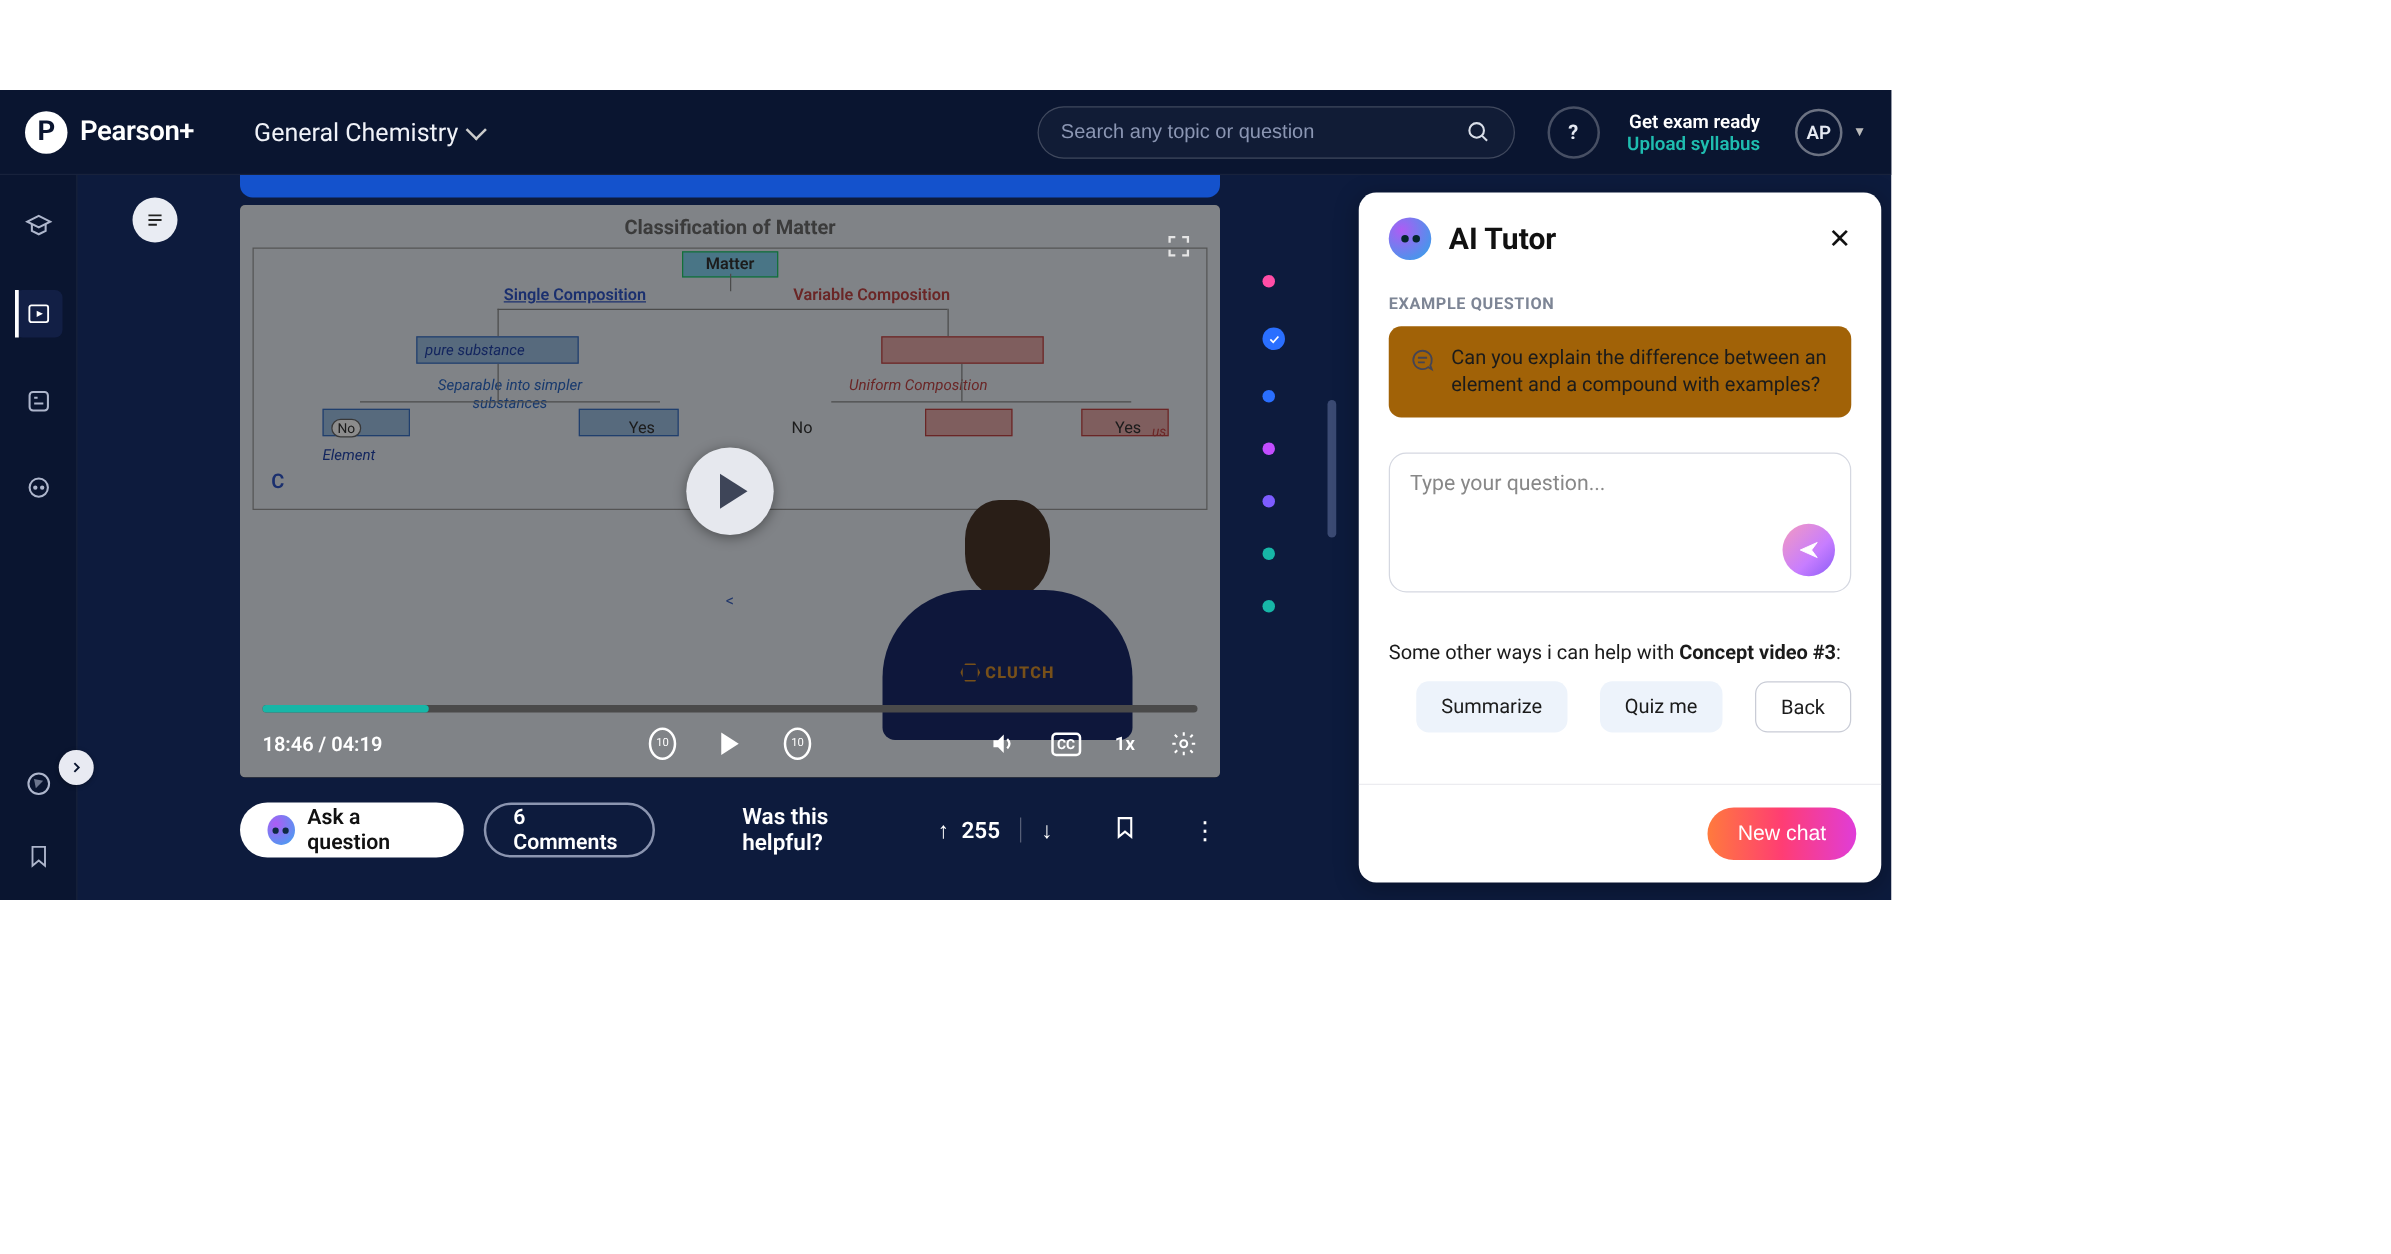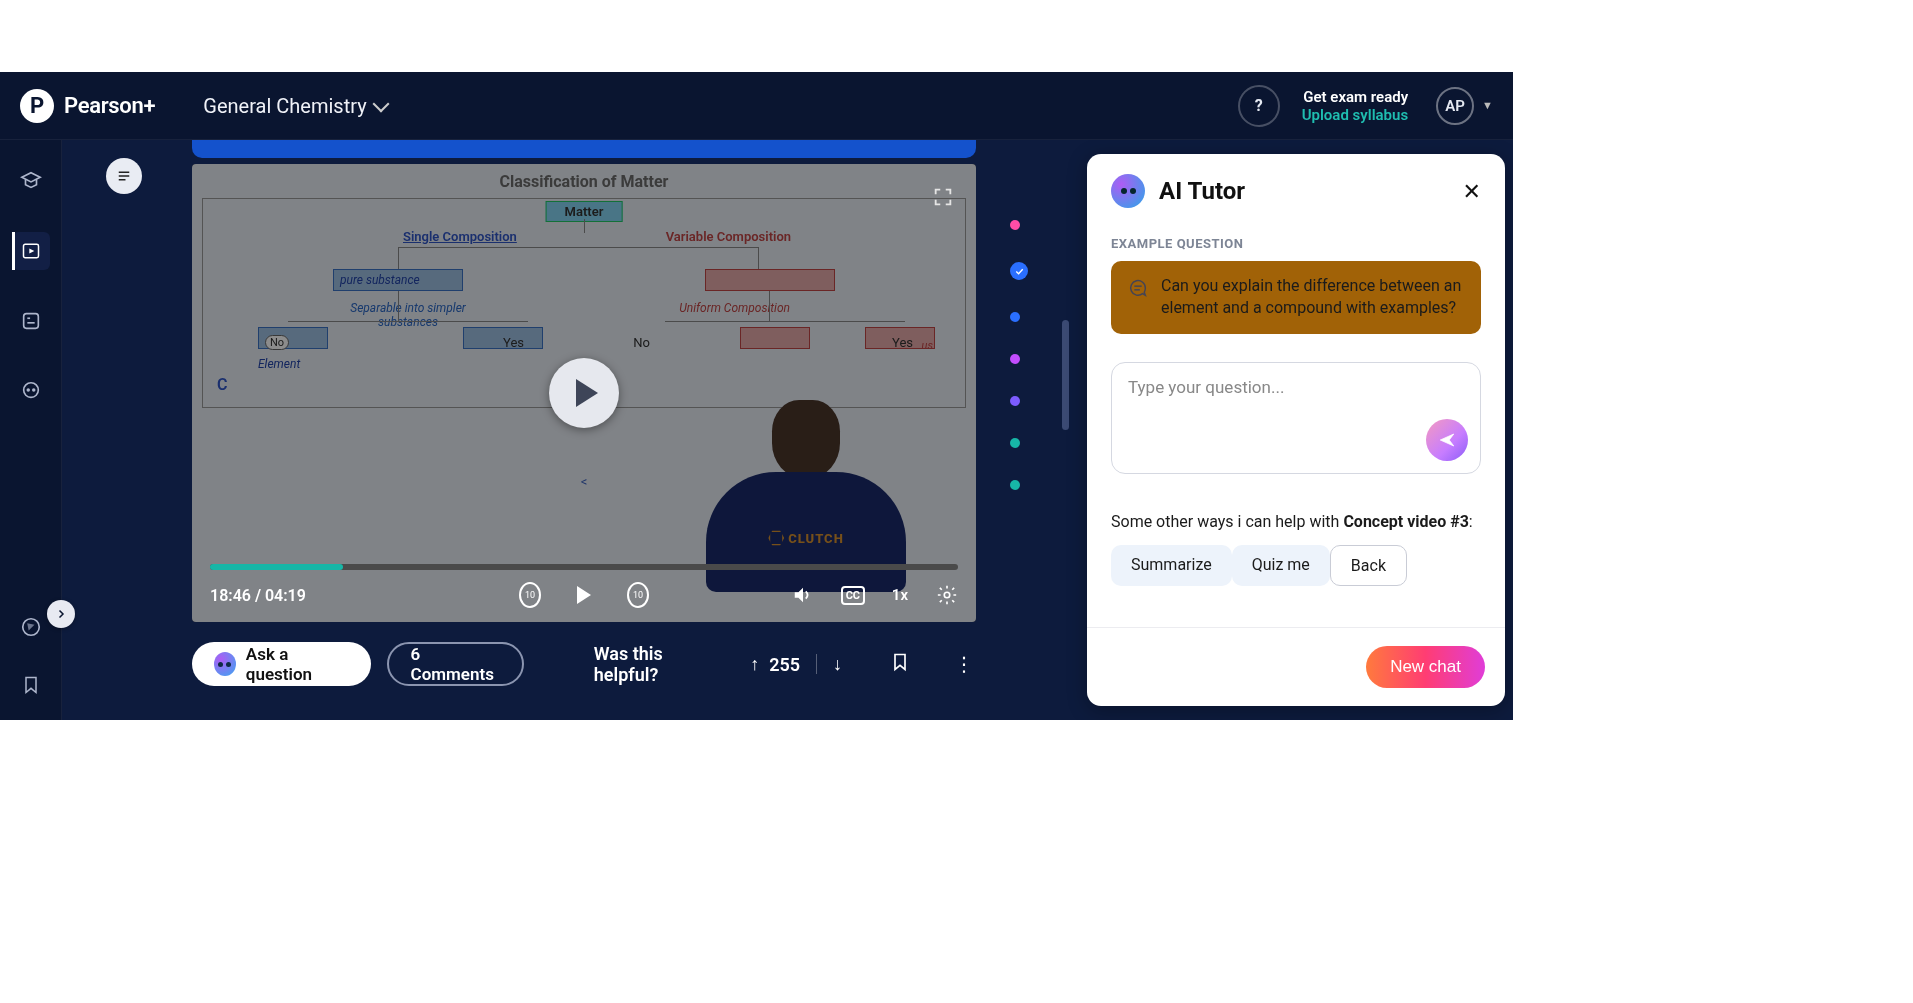--- a/index.html
+++ b/index.html
@@ -125,21 +125,21 @@
 }
 .fullscreen-icon{
   position:absolute;top:22px;right:22px;width:22px;height:22px;cursor:pointer;
 }
 .fullscreen-icon svg{stroke:#e5e5e5;}
 
 .flow{position:absolute;top:34px;left:10px;right:10px;height:210px;border:1px solid #999;padding:6px;}
 .matter-box{position:absolute;top:2px;left:50%;transform:translateX(-50%);background:#84d5f3;border:1px solid #2c6;padding:2px 18px;font-size:13px;font-weight:600;color:#333;}
 .flabel{position:absolute;font-size:13px;}
 .lbl-single{top:30px;left:200px;color:#3056c8;font-weight:600;text-decoration:underline;}
-.lbl-variable{top:30px;right:174px;color:#c14545;font-weight:600;}
+.lbl-variable{top:30px;right:205px;color:#c14545;font-weight:600;}
 .lbl-sep{top:102px;left:140px;color:#2b68c6;font-style:italic;font-size:12px;text-align:center;width:130px;}
 .lbl-uniform{top:102px;right:175px;color:#c14545;font-style:italic;font-size:12px;}
 .box{position:absolute;border:1px solid;padding:3px 6px;font-size:12px;}
 .box-blue{border-color:#3b72c7;background:#9fc0e4;}
 .box-red{border-color:#c14545;background:#e7aaaa;}
 .pure{top:70px;left:130px;width:130px;height:22px;font-style:italic;color:#2244aa;}
 .redvar{top:70px;right:130px;width:130px;height:22px;}
 .yes1{top:128px;left:260px;width:80px;height:22px;}
 .no1{top:128px;left:55px;width:70px;height:22px;}
 .yes2{top:128px;right:30px;width:70px;height:22px;}
@@ -261,21 +261,21 @@
 }
 .qinput::placeholder{color:#888;}
 .send-btn{
   position:absolute;right:12px;bottom:12px;width:42px;height:42px;border-radius:50%;
   background:linear-gradient(135deg,#f49ac0,#c77dff 60%,#8a5cf6);
   display:flex;align-items:center;justify-content:center;cursor:pointer;
 }
 .send-btn svg{stroke:#fff;fill:#fff;}
 .help-line{margin-top:38px;font-size:16px;color:#1b1b1b;}
 .help-line b{font-weight:700;}
-.chips-row{display:flex;gap:0;margin-top:14px;}
+.chips-row{display:flex;gap:26px;margin-top:14px;justify-content:flex-end;}
 .chip{
   background:#edf3fb;border-radius:10px;padding:10px 20px;font-size:16px;color:#1b1b1b;cursor:pointer;
 }
 .chip.outline{background:#fff;border:1px solid #c9ccd6;}
 .tutor-footer{
   padding:18px 20px;border-top:1px solid #ececf0;display:flex;justify-content:flex-end;
 }
 .newchat-btn{
   height:42px;border-radius:22px;padding:0 24px;color:#fff;font-size:17px;font-weight:400;
   background:linear-gradient(90deg,#ff7a3d,#ff3d73,#e03dd8);border:none;cursor:pointer;
@@ -289,20 +289,29 @@
   <div class="header">
     <div class="logo-group">
       <div class="logo-circle">P</div>
       <div class="logo-text">Pearson+</div>
     </div>
     <div class="course-selector">
       <span>General Chemistry</span>
       <span class="chevron-down"></span>
     </div>
     <div class="header-spacer"></div>
+    <div class="search-wrap">
+      <input class="search-input" placeholder="Search any topic or question" style="">
+      <span class="search-mag">
+        <svg viewBox="0 0 24 24" fill="none" stroke-width="2">
+            <circle cx="10" cy="10" r="7"></circle>
+            <line x1="20" y1="20" x2="15" y2="15"></line>
+          </svg>
+      </span>
+    </div>
     <div class="help-btn">?</div>
     <div class="exam-ready">
       <span class="line1">Get exam ready</span>
       <span class="line2">Upload syllabus</span>
     </div>
     <div class="avatar">AP</div>
     <span class="avatar-caret">▼</span>
   </div>
 
   <div class="body-row">

